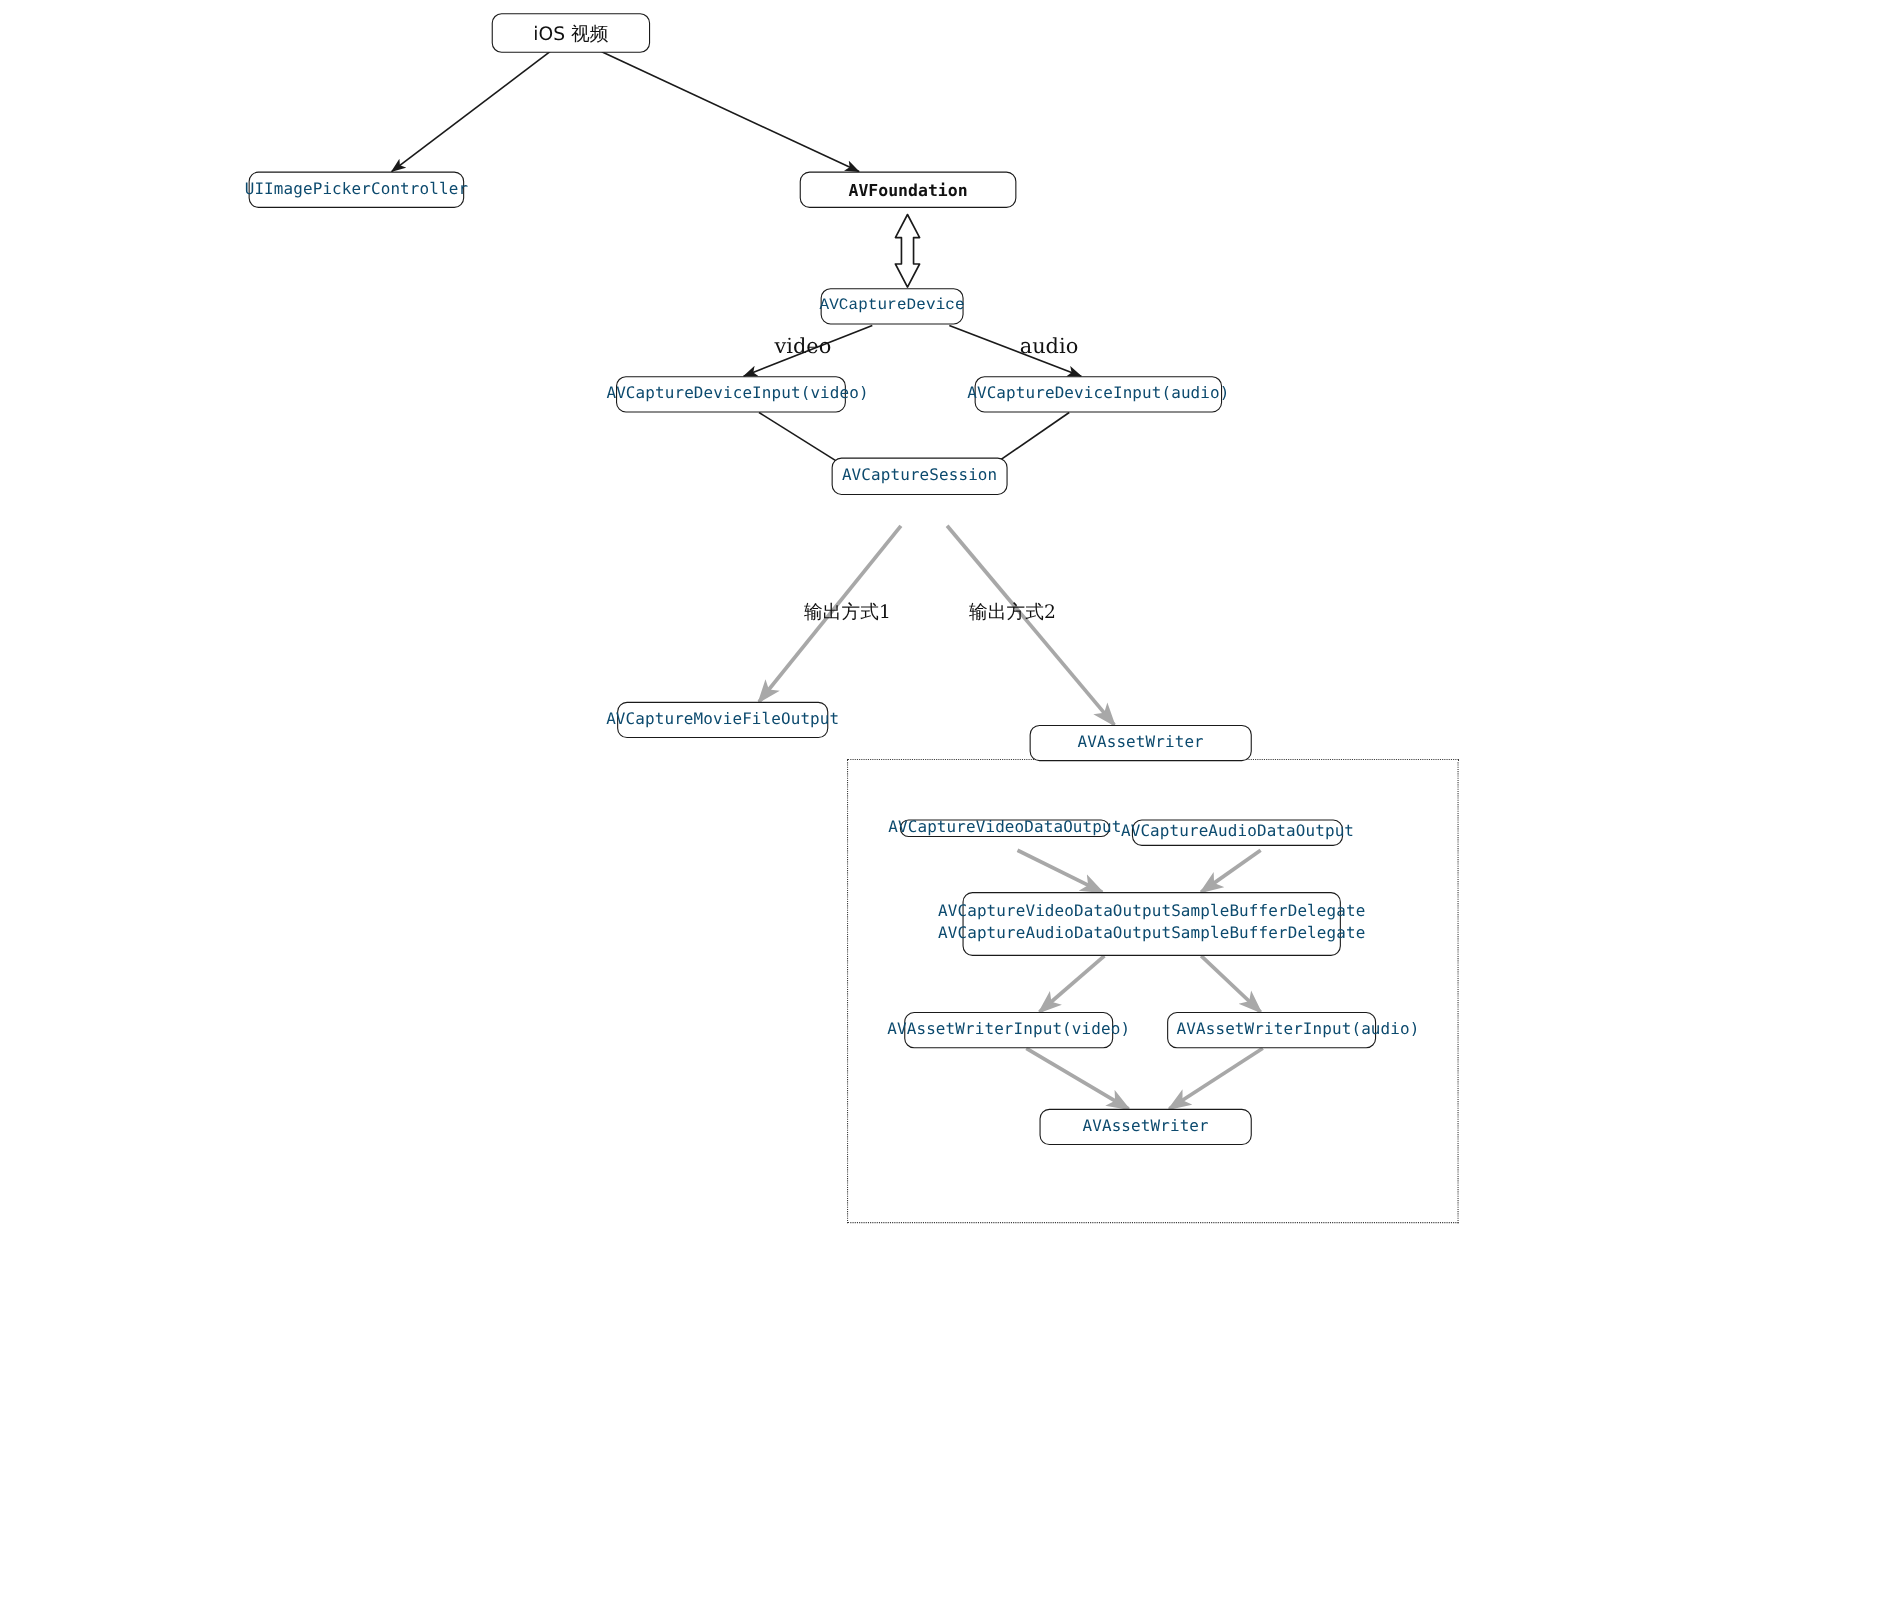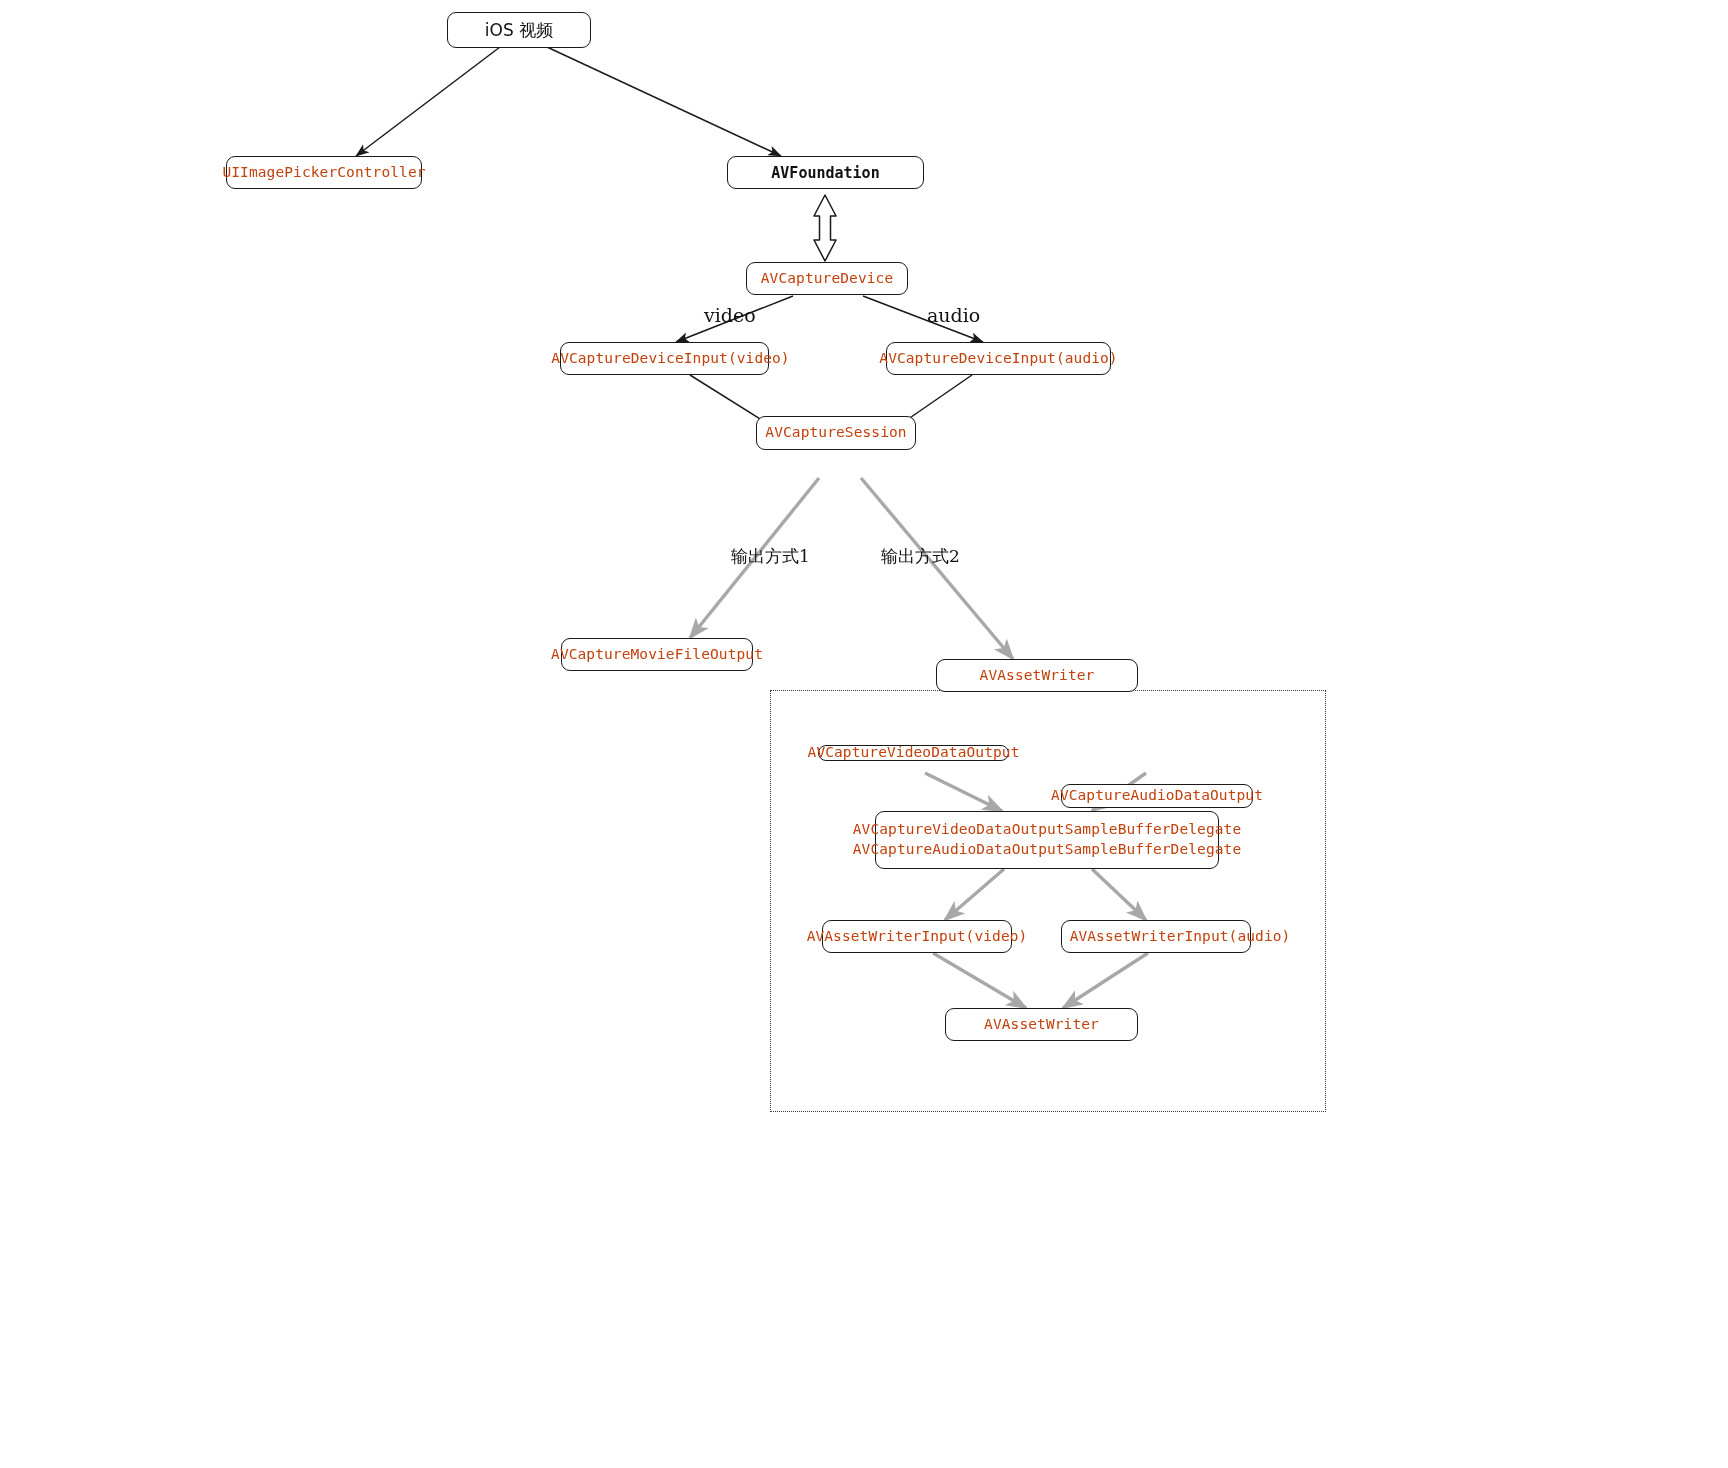--- a/index.html
+++ b/index.html
@@ -31,21 +31,21 @@
     border-radius: 9px;
     display: flex;
     align-items: center;
     justify-content: center;
     text-align: center;
     white-space: pre;
     z-index: 5;
   }
   .node-code {
     font-family: "DejaVu Sans Mono", monospace;
-    color: #c2410c;
+    color: #0c4a6e;
     font-size: 14.5px;
     letter-spacing: 0.1px;
     line-height: 1.32;
   }
   .node-plain {
     font-family: "DejaVu Sans", sans-serif;
     color: #111111;
     font-size: 17px;
   }
   .node-mono-dark {
@@ -132,21 +132,21 @@
   </div>
 
   <div class="node node-code" style="left:226px; top:156px; width:196px; height:33px;">
     <span>UIImagePickerController</span>
   </div>
 
   <div class="node node-mono-dark" style="left:727px; top:156px; width:197px; height:33px;font-weight:bold;">
     <span>AVFoundation</span>
   </div>
 
-  <div class="node node-code" style="left:746px; top:262px; width:162px; height:33px;">
+  <div class="node node-code" style="left:746px; top:262px; width:130px; height:33px;font-family:Liberation Mono, monospace;">
     <span>AVCaptureDevice</span>
   </div>
 
   <div class="node node-code" style="left:560px; top:342px; width:209px; height:33px;padding-left:12px;">
     <span>AVCaptureDeviceInput(video)</span>
   </div>
 
   <div class="node node-code" style="left:886px; top:342px; width:225px; height:33px;">
     <span>AVCaptureDeviceInput(audio)</span>
   </div>
@@ -160,21 +160,21 @@
   </div>
 
   <div class="node node-code" style="left:936px; top:659px; width:202px; height:33px;">
     <span>AVAssetWriter</span>
   </div>
 
   <div class="node node-code" style="left:818px; top:745px; width:191px; height:16px;border-radius:13px;">
     <span>AVCaptureVideoDataOutput</span>
   </div>
 
-  <div class="node node-code" style="left:1061px; top:745px; width:192px; height:24px;margin-top:39px;">
+  <div class="node node-code" style="left:1029px; top:745px; width:192px; height:24px;">
     <span>AVCaptureAudioDataOutput</span>
   </div>
 
   <div class="node node-code" style="left:875px; top:811px; width:344px; height:58px; line-height:1.35;">
     <span>AVCaptureVideoDataOutputSampleBufferDelegate
 AVCaptureAudioDataOutputSampleBufferDelegate</span>
   </div>
 
   <div class="node node-code" style="left:822px; top:920px; width:190px; height:33px;">
     <span>AVAssetWriterInput(video)</span>

